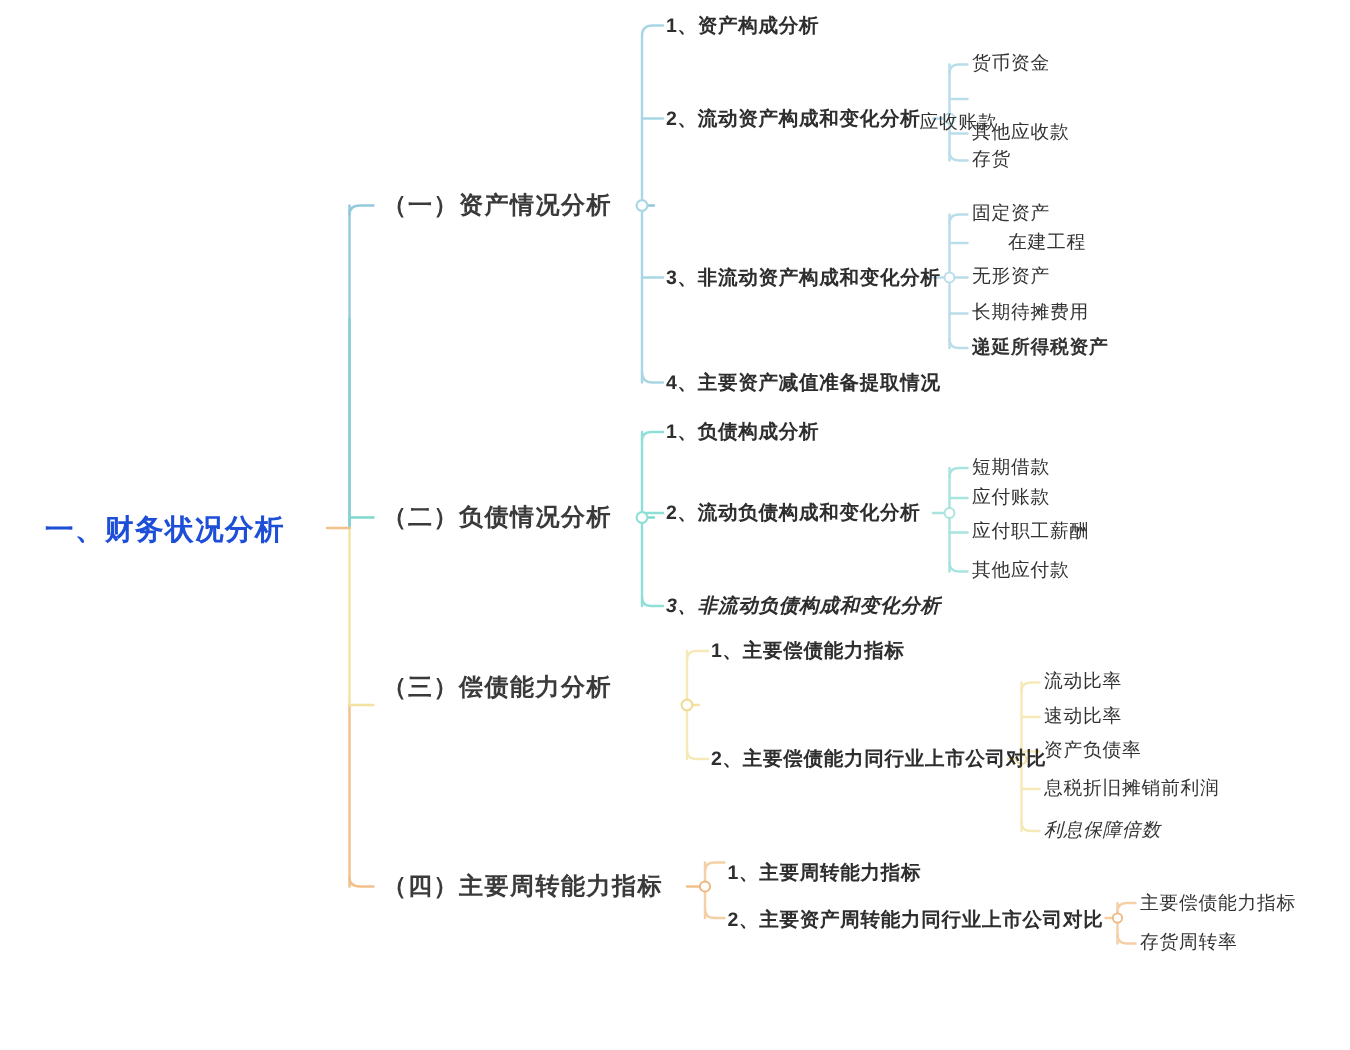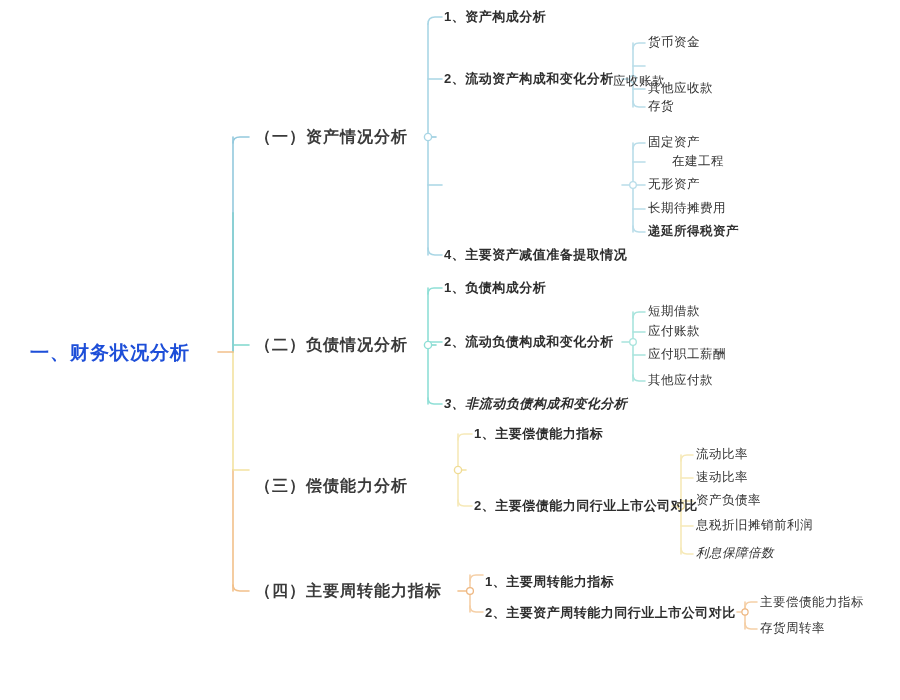--- a/index.html
+++ b/index.html
@@ -119,25 +119,26 @@
       <path d="M745,623 Q745,629 751,629 L757,629" stroke="#f5cfa6"></path>
       <circle cx="745" cy="612" r="3.1" fill="#ffffff" stroke="#eeb781" stroke-width="1.2"></circle>
 
     </g>
   </svg>
 
   <div class="node root-label" style="left:30px;top:340px;">一、财务状况分析</div>
 
   <div class="node lvl2-label" style="left:255px;top:127px;">（一）资产情况分析</div>
   <div class="node lvl2-label" style="left:255px;top:335px;">（二）负债情况分析</div>
-  <div class="node lvl2-label" style="left:255px;top:476px;">（三）偿债能力分析</div>
+  <div class="node lvl2-label" style="left:255px;top:448px;">（三）偿债能力分析</div>
   <div class="node lvl2-label" style="left:255px;top:581px;">（四）主要周转能力指标</div>
 
   <div class="node lvl3-label" style="left:444px;top:8px;">1、资产构成分析</div>
   <div class="node lvl3-label" style="left:444px;top:70px;">2、流动资产构成和变化分析</div>
+  <div class="node lvl3-label" style="left:444px;top:176px;">3、非流动资产构成和变化分析</div>
   <div class="node lvl3-label" style="left:444px;top:246px;">4、主要资产减值准备提取情况</div>
 
   <div class="node lvl4-label" style="left:648px;top:34px;">货币资金</div>
   <div class="node lvl4-label" style="left:613px;top:57px;margin-top:16px;">应收账款</div>
   <div class="node lvl4-label" style="left:648px;top:80px;">其他应收款</div>
   <div class="node lvl4-label" style="left:648px;top:98px;">存货</div>
 
   <div class="node lvl4-label" style="left:648px;top:134px;">固定资产</div>
   <div class="node lvl4-label" style="left:648px;top:153px;margin-left:24px;">在建工程</div>
   <div class="node lvl4-label" style="left:648px;top:176px;">无形资产</div>

